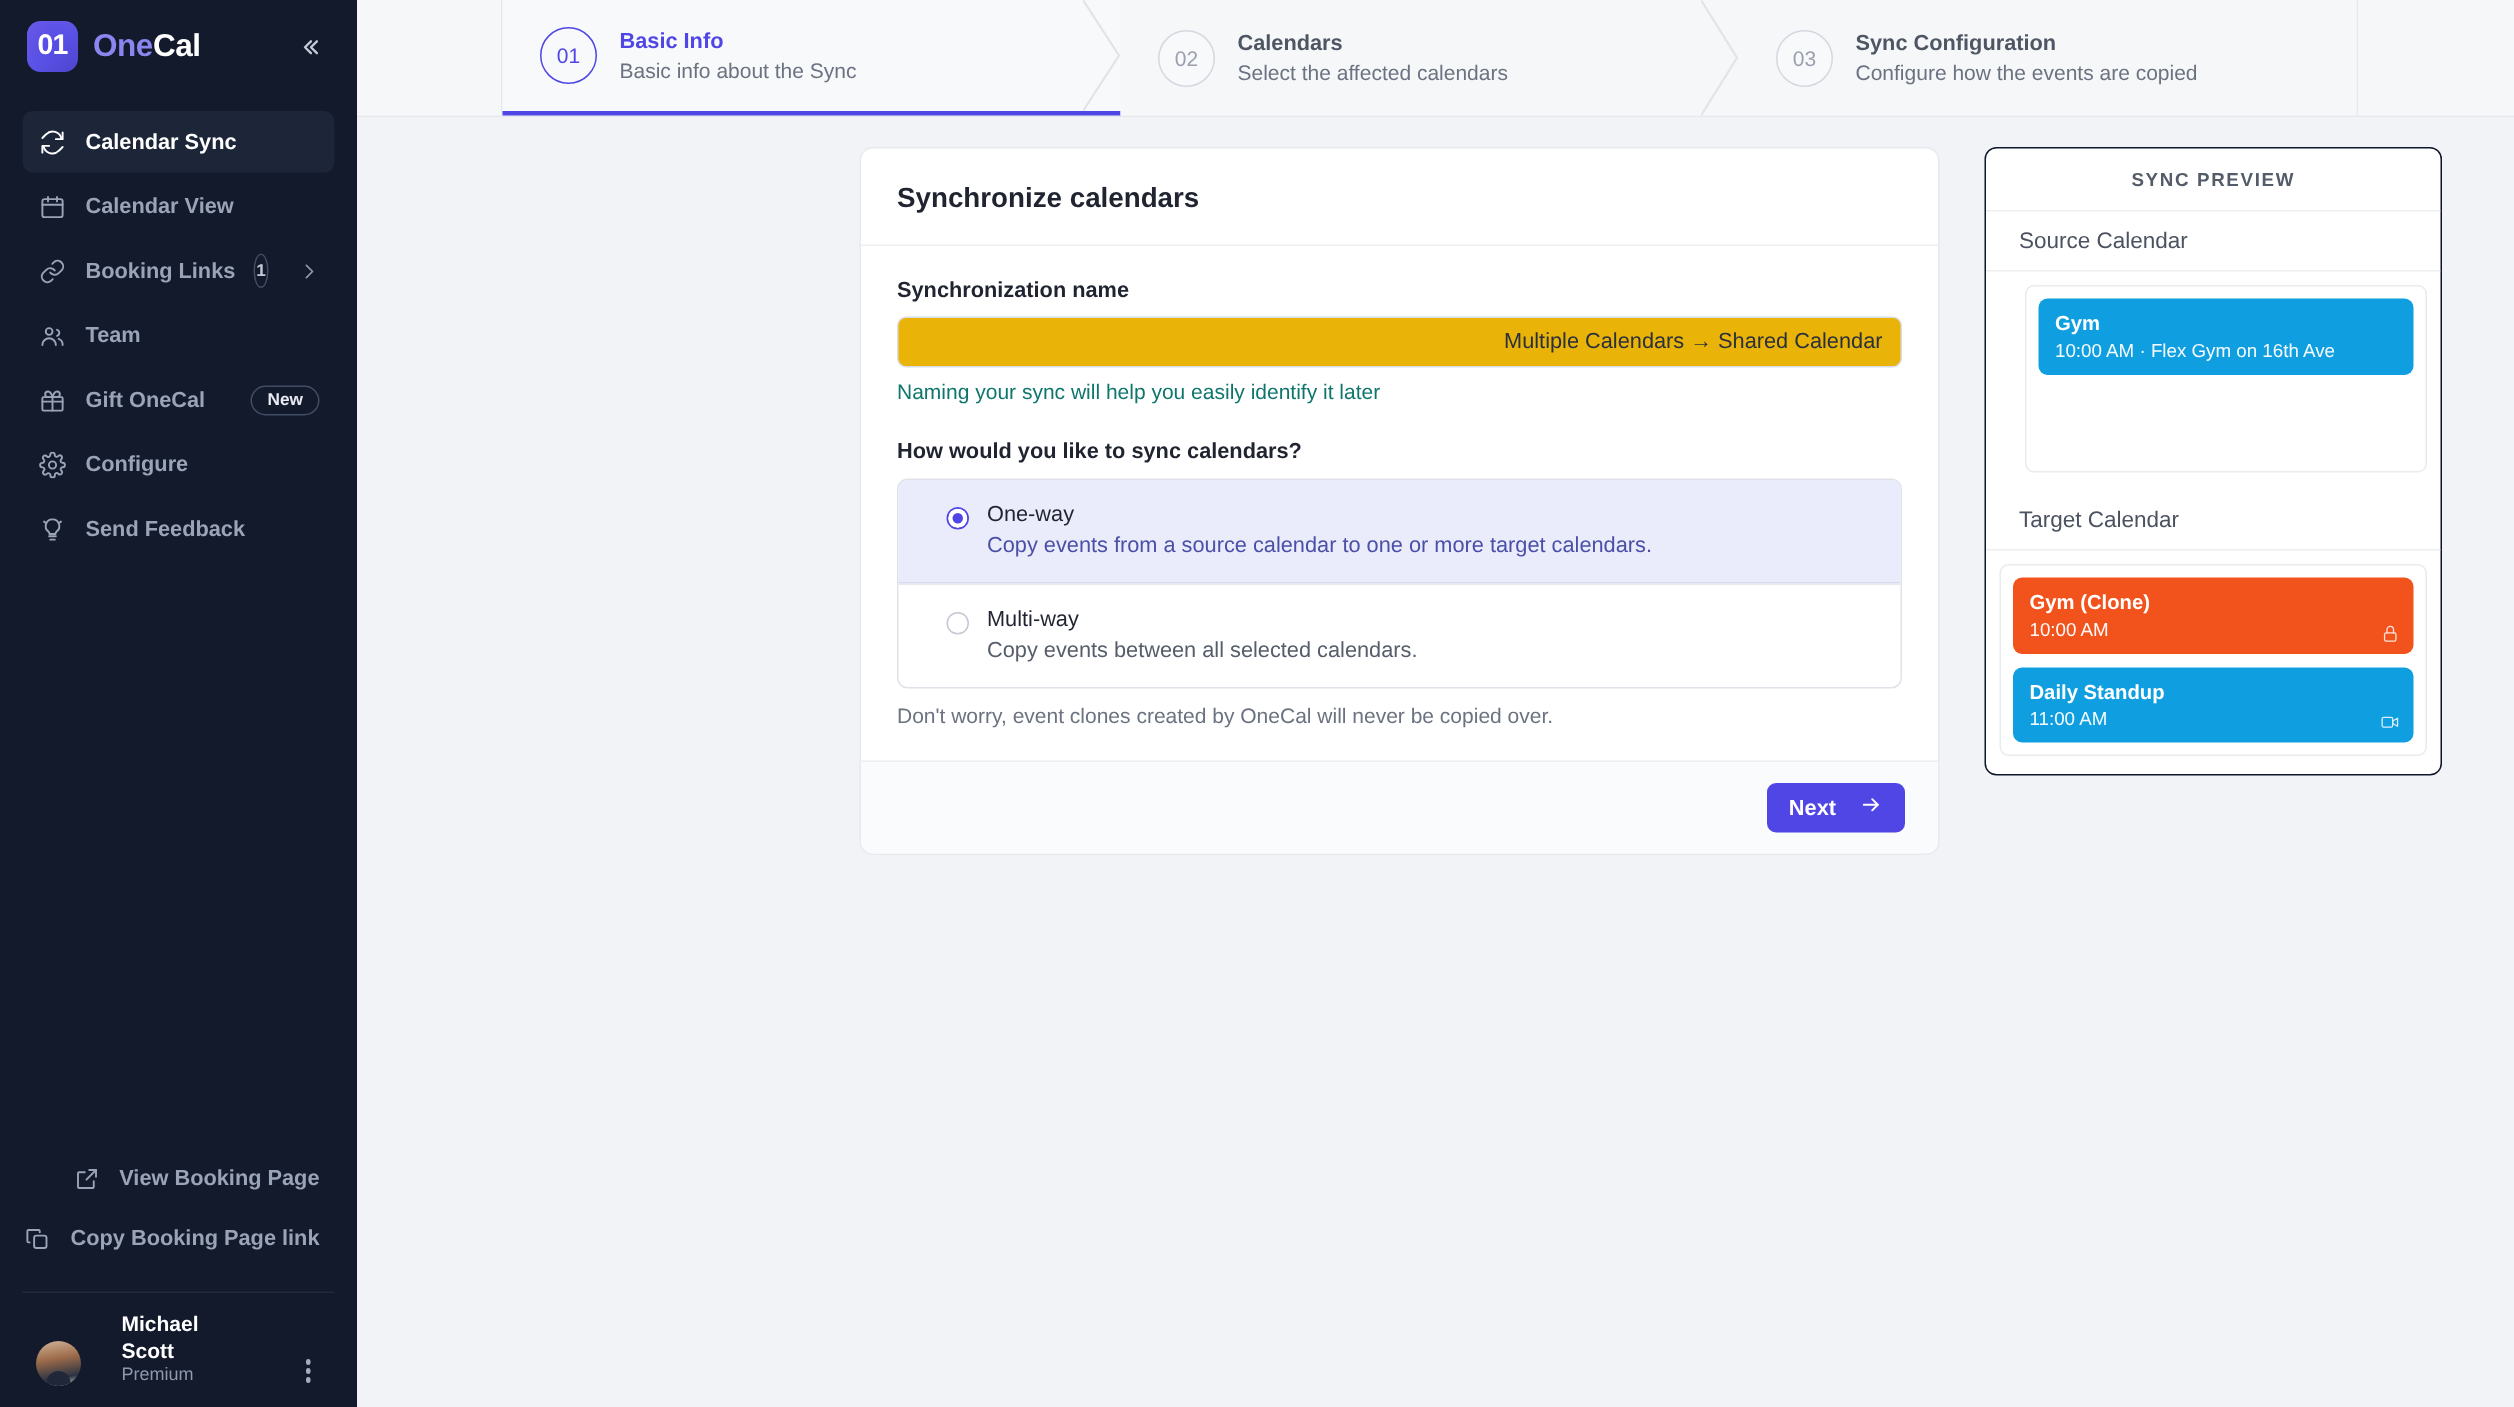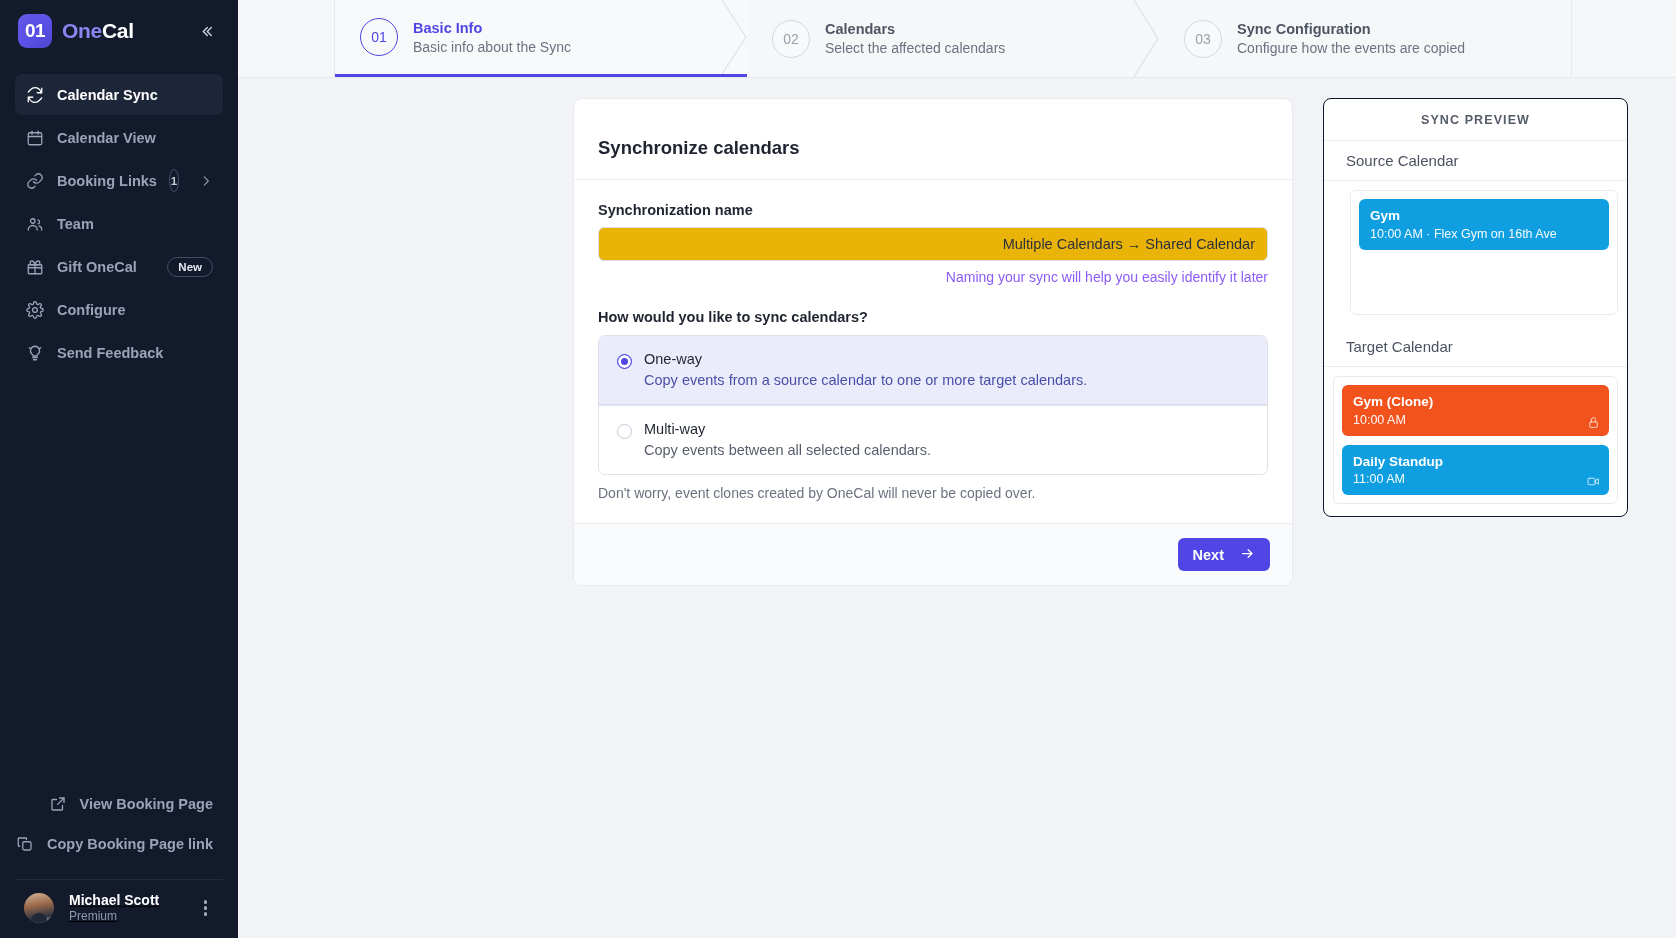--- a/index.html
+++ b/index.html
@@ -61,24 +61,23 @@
   .new-pill {
     margin-left: auto; padding: 3px 10px; border-radius: 11px;
     border: 1px solid #424d66; color: #e7eaf0; font-size: 11.5px; font-weight: 700;
   }
 
   .sidebar-bottom { position: absolute; bottom: 0; left: 0; right: 0; padding: 0 15px 0; }
   .bottom-links { padding-bottom: 14px; }
   .bottom-links .nav-item { height: 38px; justify-content: flex-end; }
 
   .user-row {
-    display: flex; align-items: center; gap: 15px;
+    display: flex; align-items: flex-end; gap: 27px;
     border-top: 1px solid #212b3f;
     padding: 12px 10px 14px 9px;
-    text-decoration: underline;
   }
   .avatar {
     width: 30px; height: 30px; border-radius: 50%;
     background: linear-gradient(170deg,#d3b59a 0%,#9c6b4a 40%,#2b3342 78%,#e8e8e8 100%);
     flex: 0 0 30px; overflow:hidden; position: relative;
   }
   .avatar::after{
     content:""; position:absolute; left:50%; bottom:0; transform:translateX(-50%);
     width:16px;height:10px;border-radius:8px 8px 0 0;background:#1f2738;
   }
@@ -119,34 +118,34 @@
 
   
   .content { flex: 1; display: flex; gap: 30px; padding: 20px 0 0 335px; align-items: flex-start; }
 
   .card {
     width: 720px; flex: 0 0 720px;
     background: #ffffff; border: 1px solid #e7e9ee; border-radius: 9px;
     overflow: hidden;
   }
   .card-head { padding: 22px 24px 20px; border-bottom: 1px solid #eceef2; }
-  .card-title { font-size: 18.5px; color: #1f2430; font-weight: 600; margin-top: 16px; }
+  .card-title { font-size: 18.5px; color: #1f2430; font-weight: 600; }
   .card-body { padding: 22px 24px 22px; }
 
   .field-label { font-size: 14.5px; color: #1f2430; font-weight: 600; margin-bottom: 9px; }
   .text-input {
     width: 100%; height: 34px; border: 1px solid #d9dce3; border-radius: 6px;
     padding: 0 12px; font-size: 14.5px; color: #2b313c;
     font-family: "Liberation Sans", sans-serif; background: #eab308; outline: none; text-align: right;
   }
-  .hint { font-size: 14px; color: #8b5cf6; margin-top: 8px; text-align: right; }
+  .hint { font-size: 14px; color: #0f766e; margin-top: 8px; }
   .section-q { font-size: 14.5px; color: #1f2430; font-weight: 600; margin-top: 24px; margin-bottom: 10px; }
 
   .radio-group { border: 1px solid #dfe2e9; border-radius: 7px; overflow: hidden; }
-  .radio-row { display: flex; gap: 12px; padding: 15px 18px 16px; cursor: pointer; }
+  .radio-row { display: flex; gap: 12px; padding: 15px 32px 16px; cursor: pointer; }
   .radio-row.selected { background: #eaecfb; border-bottom: 1px solid #d8daf0; }
   .radio-row + .radio-row { border-top: 1px solid #e7e9ee; }
   .radio-mark {
     width: 15px; height: 15px; border-radius: 50%;
     border: 1.5px solid #c4c8d2; flex: 0 0 15px; margin-top: 3px;
     background:#fff;
   }
   .radio-row.selected .radio-mark {
     border-color: #4f46e5; background: #4f46e5;
     box-shadow: inset 0 0 0 3px #ffffff;

